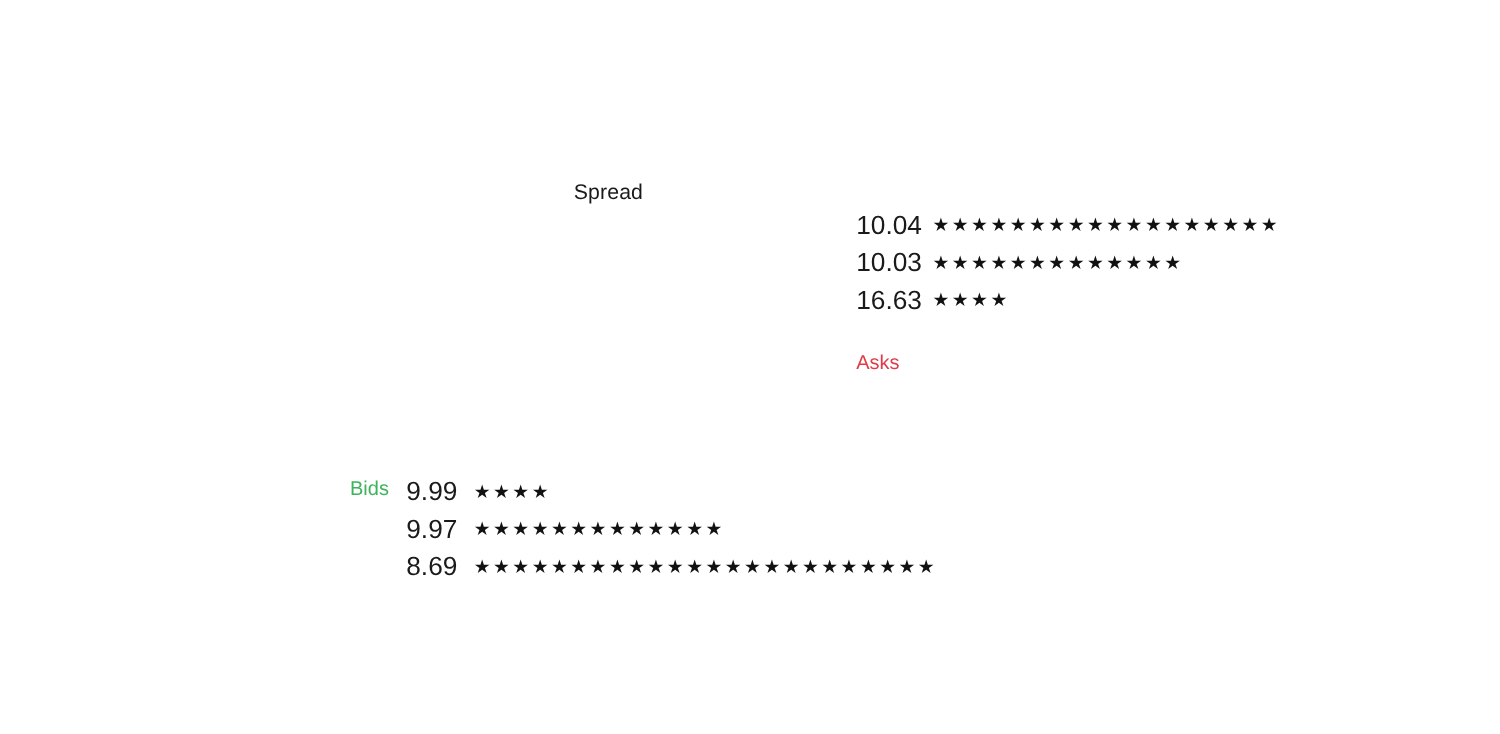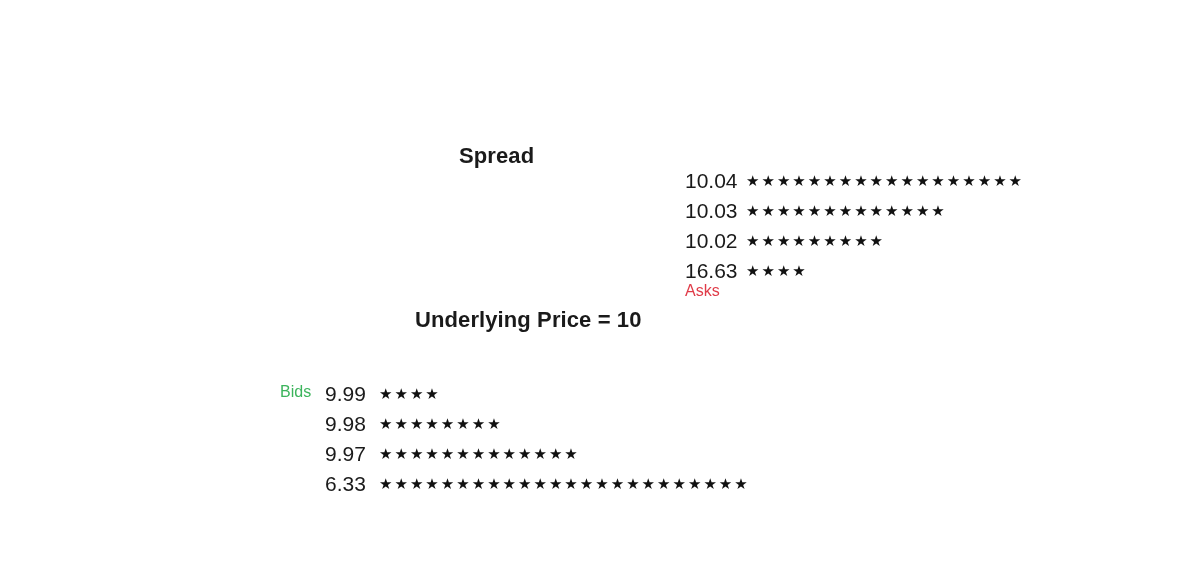--- a/index.html
+++ b/index.html
@@ -18,22 +18,22 @@
     position: relative;
     width: 1200px;
     height: 587px;
     background: #ffffff;
   }
 
   
   .label {
     position: absolute;
     color: #1a1a1a;
-    font-size: 22px;
-    font-weight: 700;
+    font-size: 17px;
+    font-weight: 400;
     letter-spacing: 0.1px;
     white-space: nowrap;
     line-height: 1;
     text-align: right;
   }
 
   .section-title {
     position: absolute;
     font-size: 16px;
     font-weight: 400;
@@ -119,47 +119,38 @@
   <div id="asks-block" class="asks">
     <div class="order-row">
       <span class="order-price">10.04</span>
       <span class="order-stars">★★★★★★★★★★★★★★★★★★</span>
     </div>
     <div class="order-row">
       <span class="order-price">10.03</span>
       <span class="order-stars">★★★★★★★★★★★★★</span>
     </div>
     <div class="order-row">
-      <span class="order-price">10.02</span>
-      <span class="order-stars">★★★★★★★★★</span>
-    </div>
-    <div class="order-row">
       <span class="order-price">16.63</span>
       <span class="order-stars">★★★★</span>
     </div>
   </div>
 
   <div class="section-title" id="asks-title">Asks</div>
 
-  <div class="label" id="underlying-label">Underlying Price = 10</div>
 
   <div class="section-title" id="bids-title">Bids</div>
 
   <div id="bids-block" class="bids">
     <div class="order-row">
       <span class="order-price">9.99</span>
       <span class="order-stars">★★★★</span>
     </div>
     <div class="order-row">
-      <span class="order-price">9.98</span>
-      <span class="order-stars">★★★★★★★★</span>
-    </div>
-    <div class="order-row">
       <span class="order-price">9.97</span>
       <span class="order-stars">★★★★★★★★★★★★★</span>
     </div>
     <div class="order-row">
-      <span class="order-price">6.33</span>
+      <span class="order-price">8.69</span>
       <span class="order-stars">★★★★★★★★★★★★★★★★★★★★★★★★</span>
     </div>
   </div>
 
 </div>
 
 </body></html>

